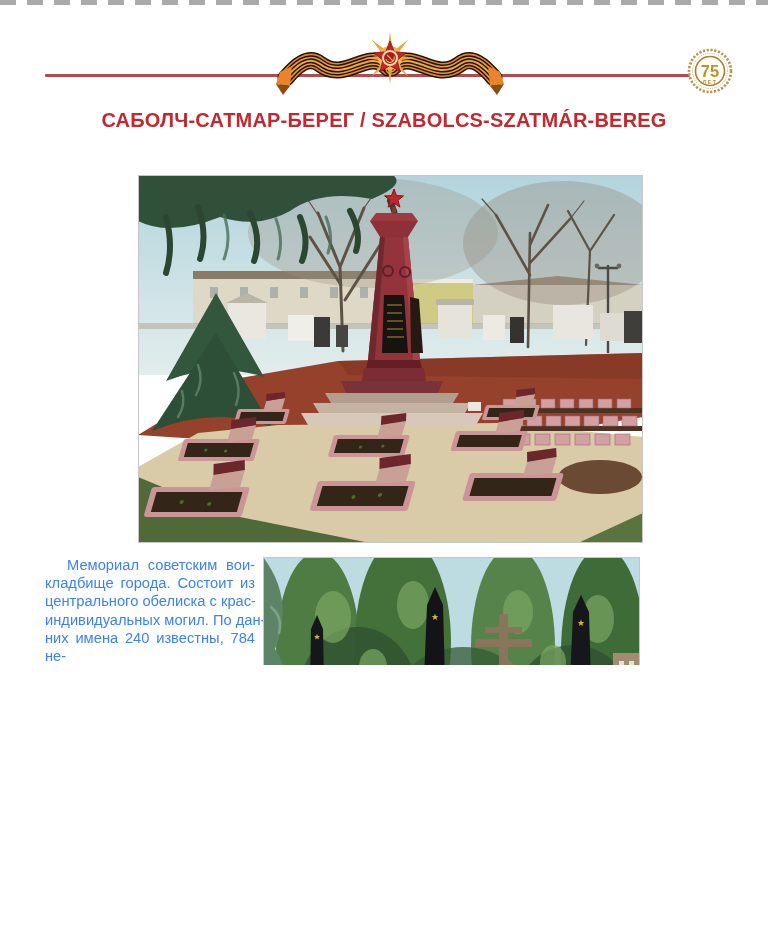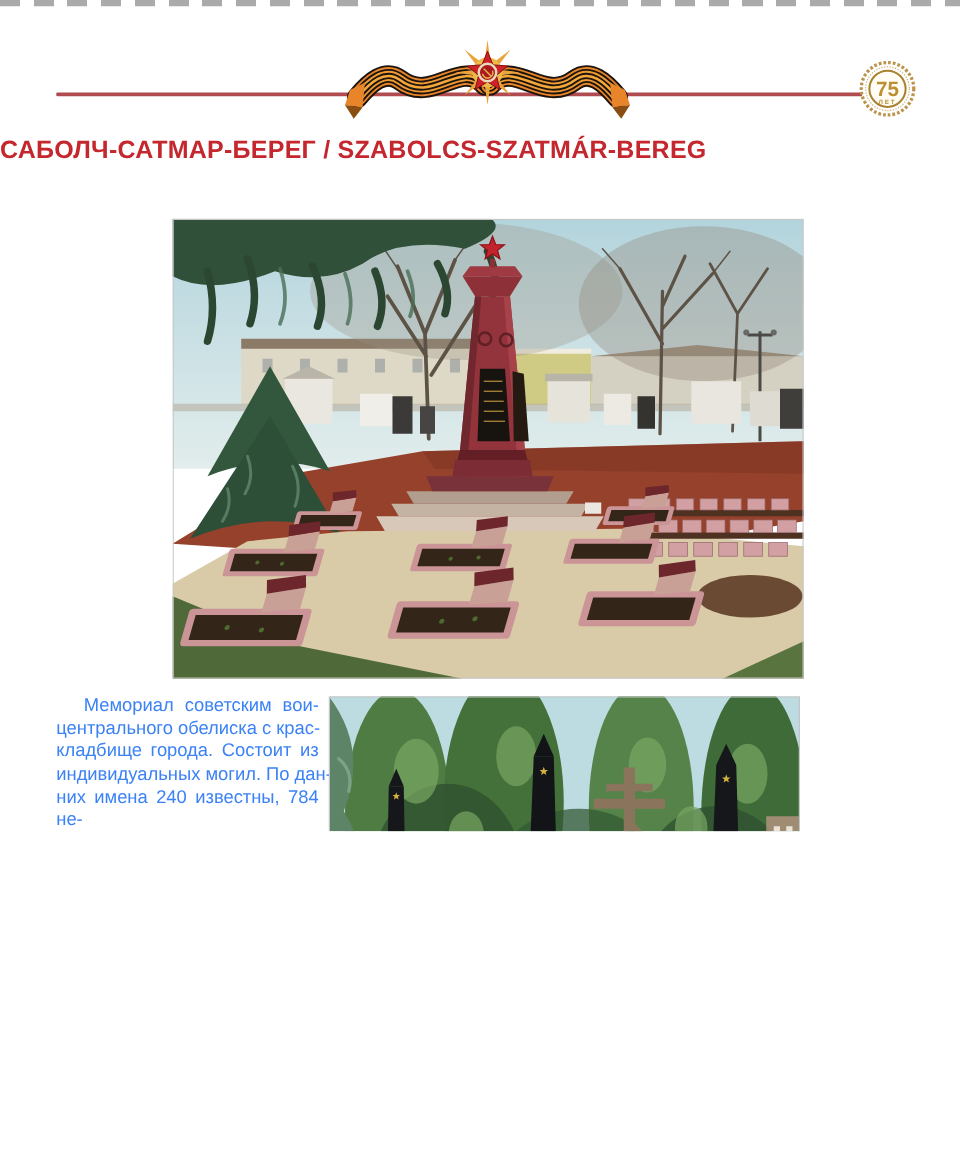--- a/index.html
+++ b/index.html
@@ -5,21 +5,21 @@
   html,body{margin:0;padding:0;background:#ffffff;}
   .page{position:relative;width:768px;height:665px;background:#ffffff;overflow:hidden;
         font-family:"Liberation Sans",sans-serif;}
   .top-dashes{position:absolute;left:0;top:0;width:768px;height:5px;
         background:repeating-linear-gradient(90deg,#aaaaaa 0 16px,transparent 16px 27px);}
   .rule{position:absolute;height:3px;background:#b04b50;border-radius:1px;}
   .rule-top{left:45px;top:74px;width:645px;}
   .rule-bottom{left:45px;top:854px;width:600px;}
   .ribbon-emblem{position:absolute;left:276px;top:26px;width:228px;height:72px;}
   .badge75{position:absolute;left:687px;top:48px;width:46px;height:46px;}
-  .title-block{position:absolute;left:0;top:108px;width:768px;
+  .title-block{position:absolute;left:0;top:108px;width:768px;text-align:center;
         color:#c4272d;font-weight:bold;font-size:20px;line-height:24px;letter-spacing:.2px;}
   .photo{position:absolute;display:block;}
   .photo svg{display:block;width:100%;height:100%;}
   .photo1{left:138px;top:175px;width:505px;height:368px;}
   .photo2{left:263px;top:557px;width:377px;height:274px;}
   .text-col{position:absolute;left:45px;top:556px;width:210px;color:#3b82f6;
         font-size:14.7px;line-height:18.2px;}
   .text-col div{text-align:justify;text-align-last:justify;white-space:nowrap;}
   .text-col div:first-child{text-indent:22px;}
   .text-col div:last-child{text-align-last:left;white-space:normal;}
@@ -292,22 +292,22 @@
               <polygon points="0,5 28,0 25,-9 -3,-5" fill="#6d262c"></polygon>
             </g>
       </g>
     </g>
     <rect x="0.5" y="0.5" width="504" height="367" fill="none" stroke="#c6c6c6" stroke-width="1"></rect>
   </svg>
   </span>
 
   <div class="text-col">
       <div class="tline">Мемориал советским вои-</div>
+      <div class="tline">кладбище города. Состоит из</div>
       <div class="tline">центрального обелиска с крас-</div>
-      <div class="tline">кладбище города. Состоит из</div>
       <div class="tline">индивидуальных могил. По дан-</div>
       <div class="tline">них имена 240 известны, 784 не-</div>
     </div>
 
   <span class="photo photo2" role="img" aria-label="Три чёрных обелиска с золотыми звёздами, деревянный крест и корзина цветов">
   <svg viewBox="0 0 377 274" preserveAspectRatio="none">
     <rect width="377" height="274" fill="#bcdce2"></rect>
 
     <ellipse cx="55" cy="95" rx="42" ry="100" fill="#4f7c42"></ellipse>
     <ellipse cx="140" cy="85" rx="48" ry="105" fill="#44703a"></ellipse>

